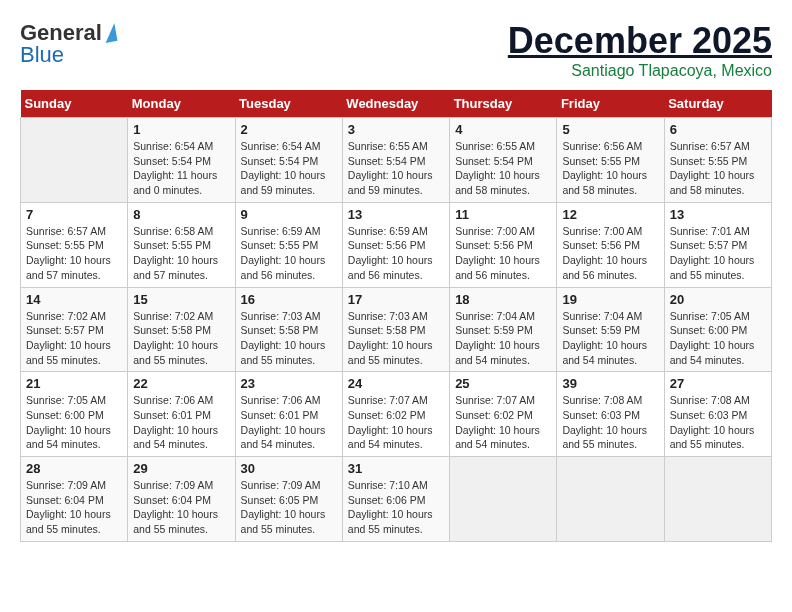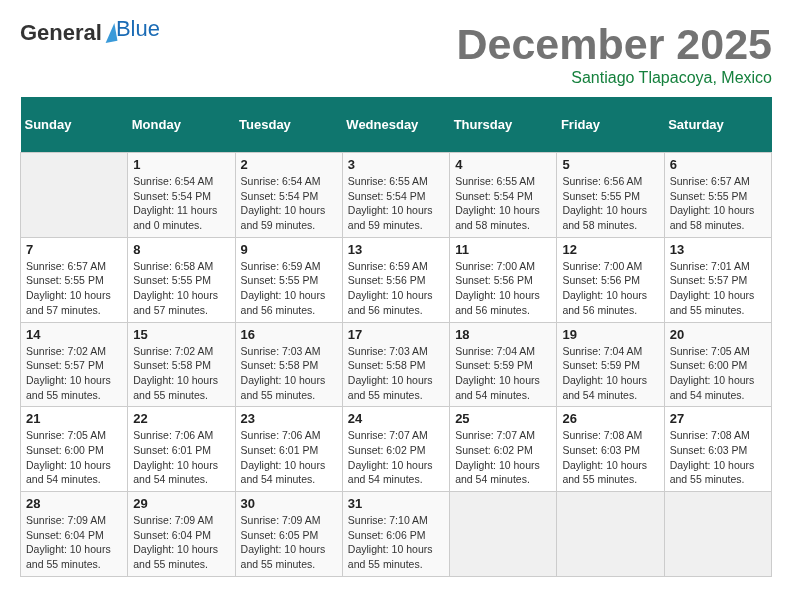--- a/index.html
+++ b/index.html
@@ -11,59 +11,60 @@
       padding: 20px;
     }
     .header {
       display: flex;
       justify-content: space-between;
       align-items: flex-start;
       margin-bottom: 10px;
     }
     .logo {
       display: flex;
-      flex-direction: row;
+      flex-direction: column;
       align-items: flex-start;
     }
     .logo-arrow {
       width: 0;
       height: 0;
       border-left: 12px solid transparent;
       border-right: 0px solid transparent;
       border-bottom: 18px solid #3a9ad9;
       display: inline-block;
       margin-left: 2px;
       transform: rotate(-10deg);
     }
     .logo-row {
       display: flex;
       align-items: center;
     }
     .title-block {
       text-align: right;
     }
     .title-block h1 {
-      font-size: 43px;
+      font-size: 36px;
       font-weight: bold;
-      color: #737373;
+      color: #0f172a;
+      text-decoration: underline;
     }
     .title-block h2 {
       font-size: 16px;
       font-weight: normal;
       color: #15803d;
     }
     table {
       width: 100%;
       border-collapse: collapse;
       font-size: 11px;
     }
     thead tr th {
-      background-color: #0f766e;
+      background-color: #b91c1c;
       color: #fff;
-      padding: 20px 4px;
+      padding: 6px 4px;
       text-align: left;
       font-size: 13px;
       font-weight: bold;
     }
     tbody tr td {
       border: 1px solid #ccc;
       vertical-align: top;
       padding: 4px 5px;
       width: 14.28%;
       min-height: 80px;
@@ -221,21 +222,21 @@
         </td>
         <td>
           <div class="day-num">24</div>
           <div class="day-info">Sunrise: 7:07 AM<br>Sunset: 6:02 PM<br>Daylight: 10 hours<br>and 54 minutes.</div>
         </td>
         <td>
           <div class="day-num">25</div>
           <div class="day-info">Sunrise: 7:07 AM<br>Sunset: 6:02 PM<br>Daylight: 10 hours<br>and 54 minutes.</div>
         </td>
         <td>
-          <div class="day-num">26</div>
+          <div class="day-num">39</div>
           <div class="day-info">Sunrise: 7:08 AM<br>Sunset: 6:03 PM<br>Daylight: 10 hours<br>and 55 minutes.</div>
         </td>
         <td>
           <div class="day-num">27</div>
           <div class="day-info">Sunrise: 7:08 AM<br>Sunset: 6:03 PM<br>Daylight: 10 hours<br>and 55 minutes.</div>
         </td>
       </tr>
       <tr>
         <td>
           <div class="day-num">28</div>

